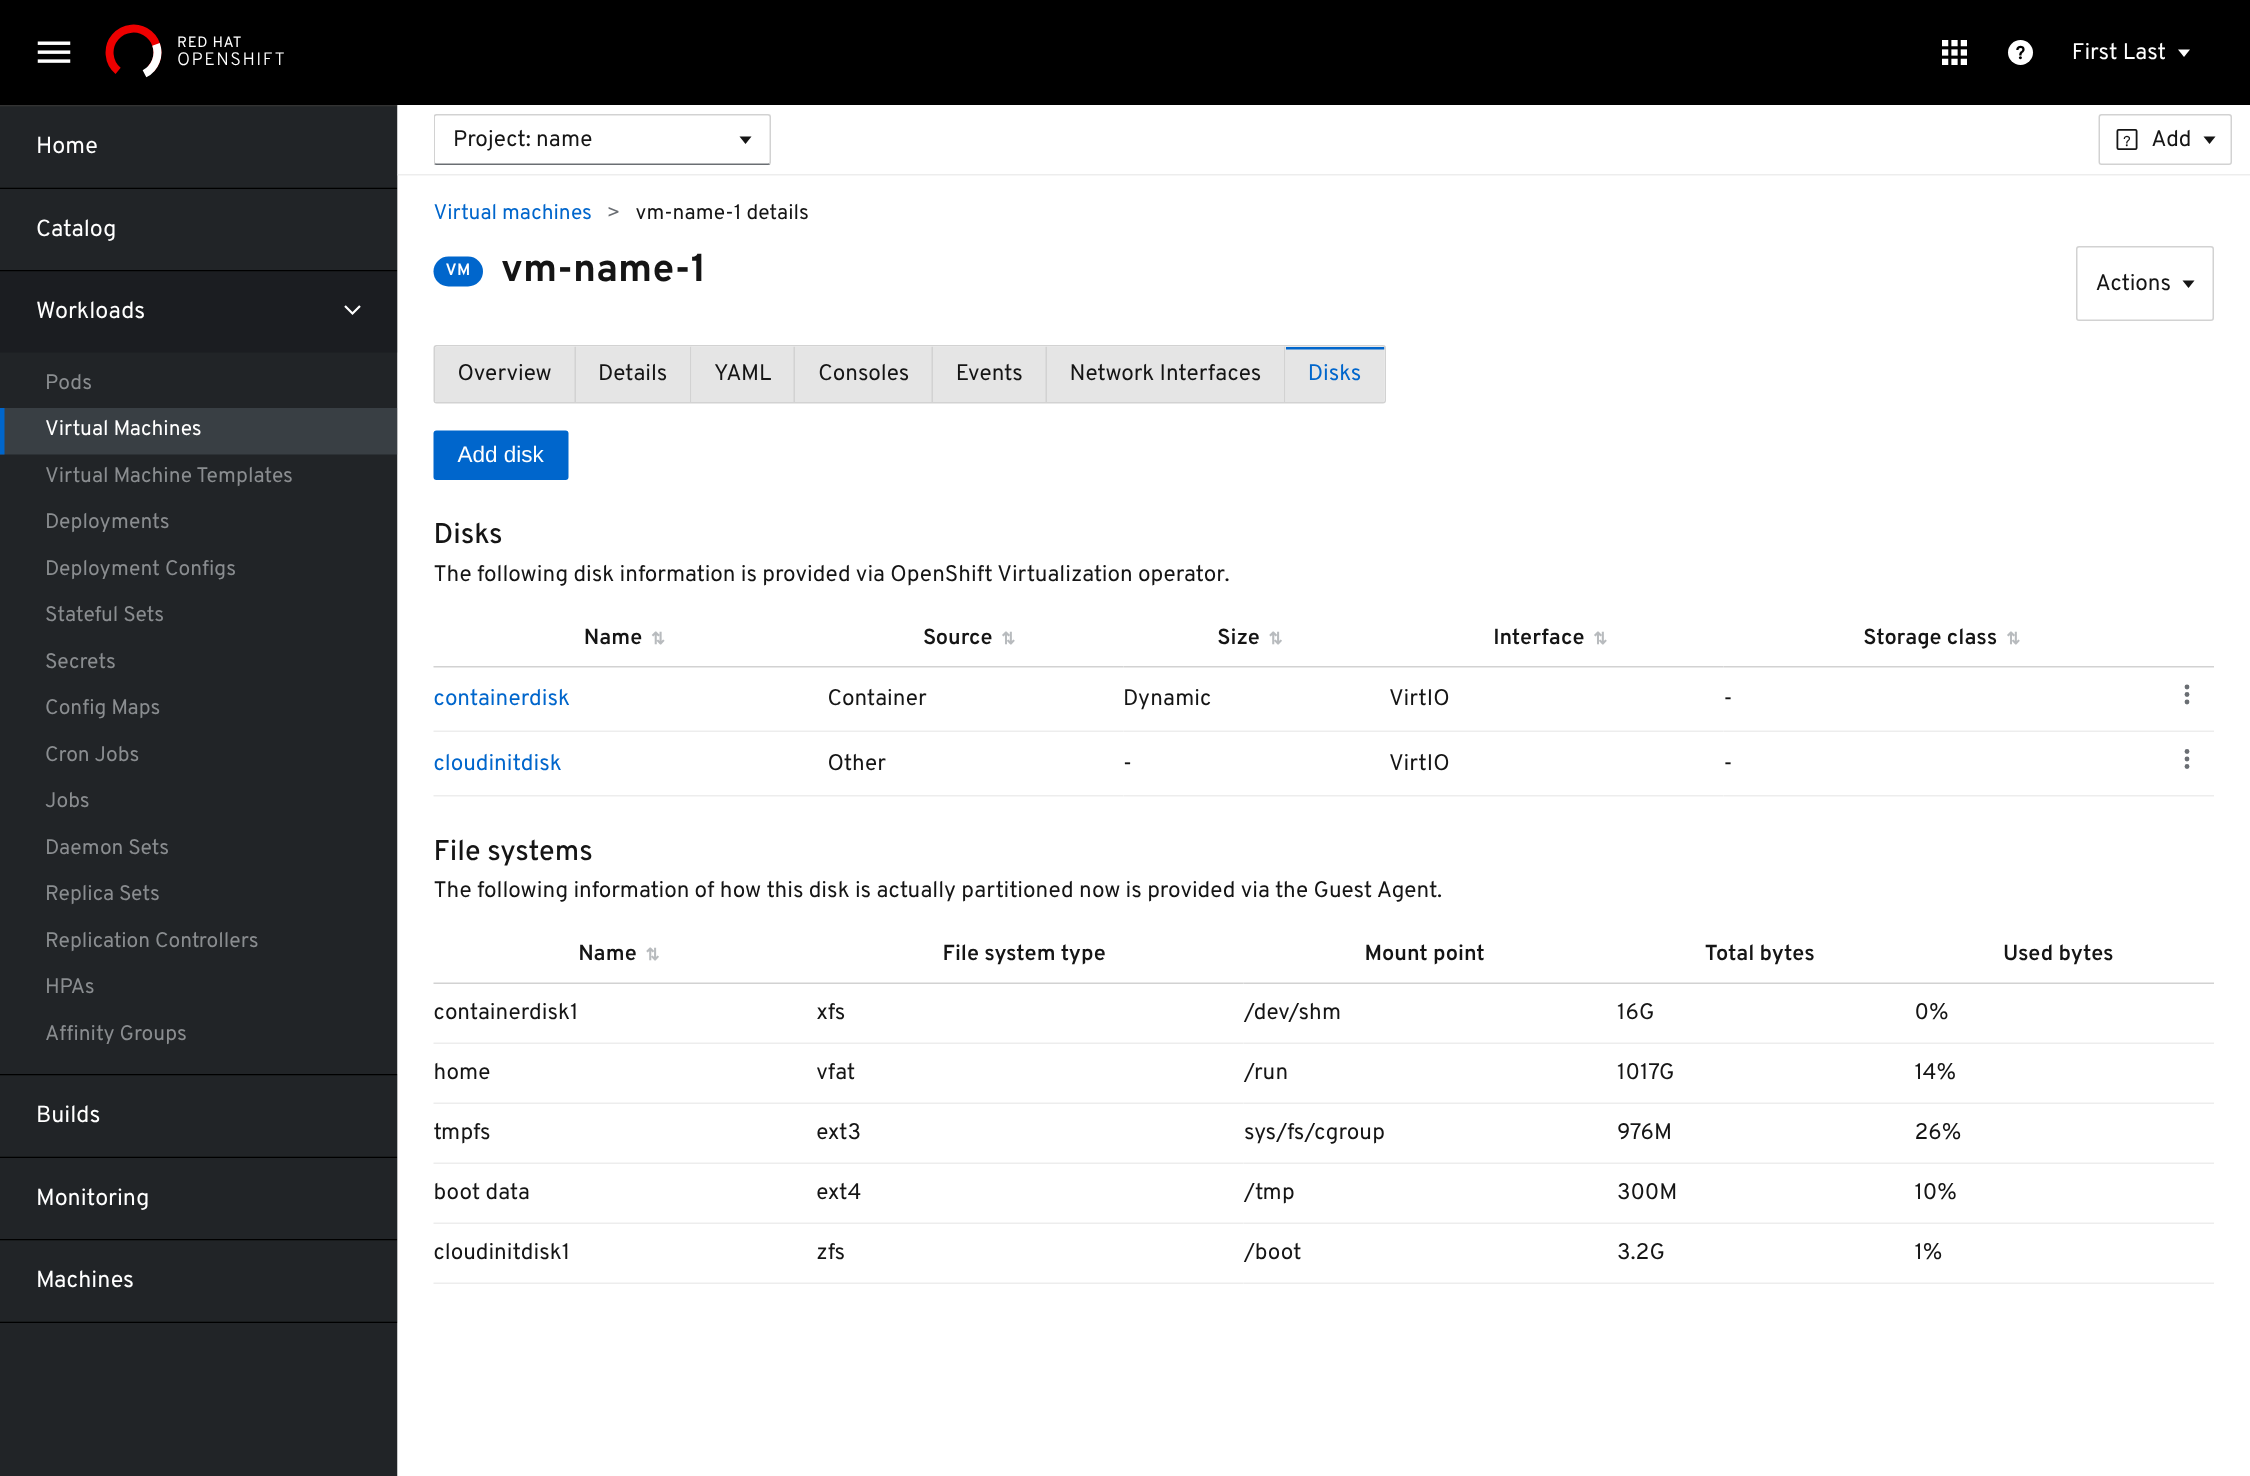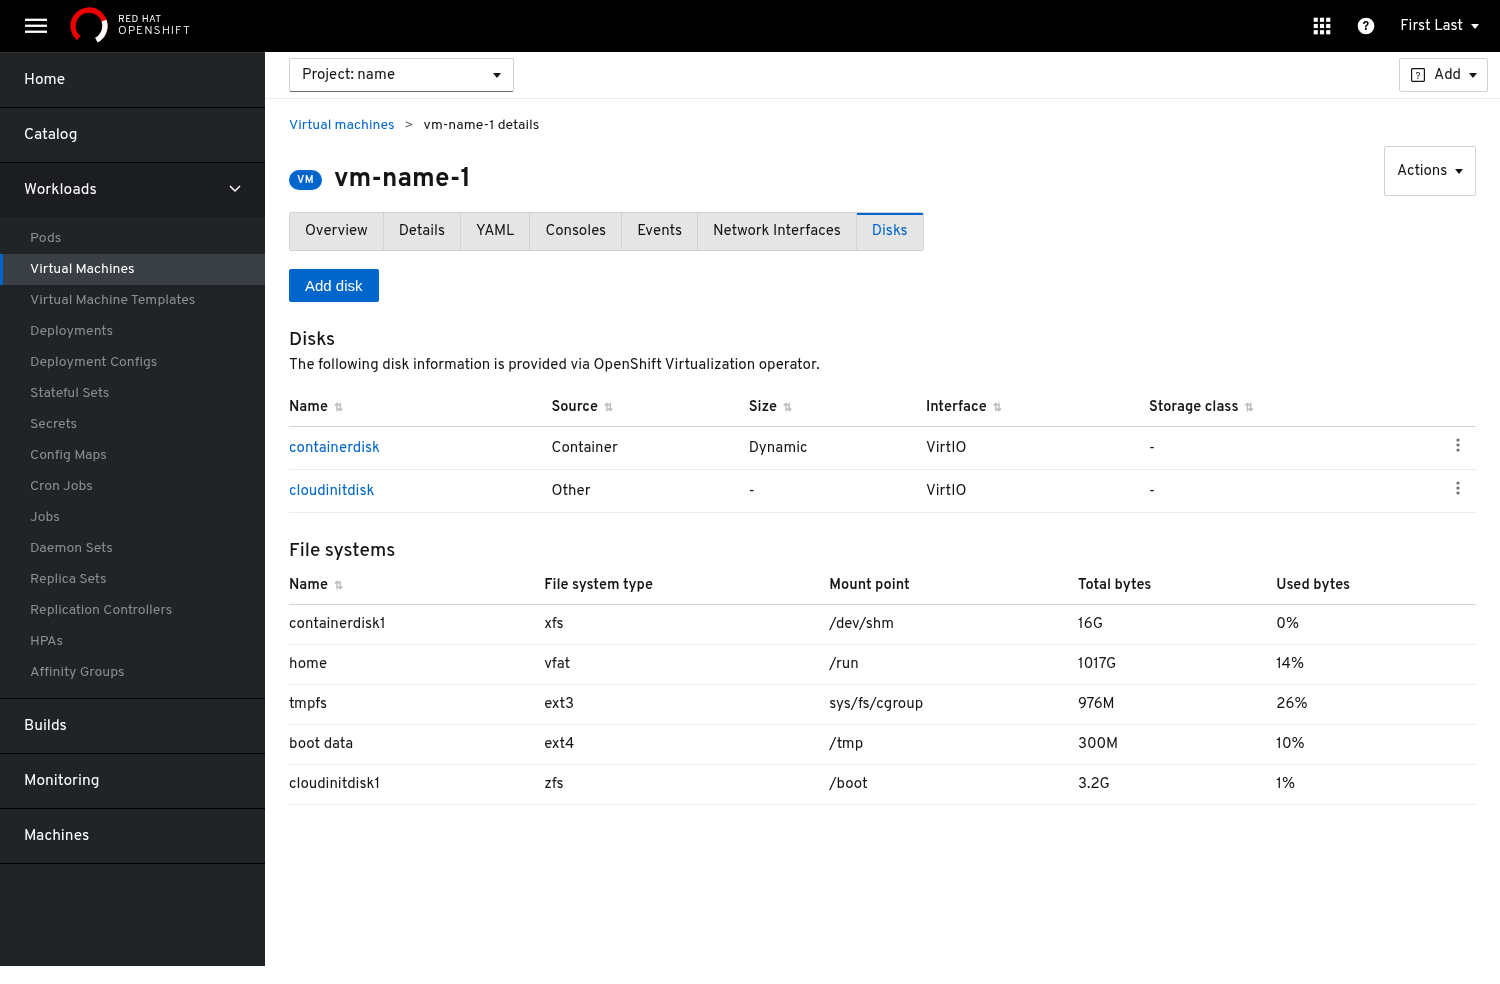--- a/index.html
+++ b/index.html
@@ -17,23 +17,23 @@
   }
   * { box-sizing: border-box; }
   html, body {
     margin: 0; padding: 0; height: 100%; width: 100%;
     font-family: "RedHatText", "Overpass", "Helvetica Neue", Arial, sans-serif;
     font-size: 15px; color: #151515; background: #fff;
   }
   
   .masthead {
     background: var(--black);
-    height: 52px;
+    height: 70px;
     display: flex; align-items: center;
-    padding: 0 21px 0 14px;
+    padding: 0 40px 0 14px;
     color: #fff;
   }
   .hamburger {
     width: 44px; height: 44px; display:flex; align-items:center; justify-content:center;
     cursor:pointer;
   }
   .hamburger svg { width: 22px; height: 22px; fill:#fff; }
   .brand { display:flex; align-items:center; margin-left: 12px; gap:10px; }
   .brand-logo { width:38px; height:38px; }
   .brand-text { line-height:1; }
@@ -91,21 +91,21 @@
     font-size:15px;
   }
   .q-icon { width:16px;height:16px; stroke:#151515; fill:none; stroke-width:1.5;}
   .main { padding: 18px 24px 40px 24px; }
 
   .breadcrumb { font-size:14px; display:flex; align-items:center; gap:10px; margin-bottom:12px;}
   .breadcrumb a { color: var(--blue); text-decoration:none; cursor:pointer;}
   .breadcrumb .sep { color:#6a6e73; }
   .breadcrumb .current { color:#151515; }
 
-  .page-header { display:flex; align-items:flex-end; justify-content:space-between; margin-bottom:12px;}
+  .page-header { display:flex; align-items:flex-start; justify-content:space-between; margin-bottom:12px;}
   .page-title { display:flex; align-items:center; gap:12px; }
   .badge-vm {
     background:#0066cc; color:#fff; font-size:11px; font-weight:600;
     padding:3px 8px; border-radius:12px; letter-spacing:0.5px;
   }
   .page-title h1 { margin:0; font-size:26px; font-weight:700; color:#151515;}
   .actions-btn {
     height:50px; min-width:92px;
     border:1px solid var(--border); border-radius:2px;
     display:flex; align-items:center; justify-content:space-between;
@@ -120,21 +120,21 @@
   .btn-primary {
     background: #0066cc; color:#fff; border:none; border-radius:2px;
     padding:8px 16px; font-size:15px; cursor:pointer;
   }
 
   h2.section { font-size:19px; font-weight:500; margin:26px 0 4px 0;}
   p.desc { margin:4px 0 14px 0; color:#151515; font-size:15px;}
 
   table.data { width:100%; border-collapse:collapse; }
   table.data th {
-    text-align:left; font-size:14.5px; font-weight:600; color:#151515;
+    text-align:center; font-size:14.5px; font-weight:600; color:#151515;
     padding:9px 8px 9px 0; border-bottom:1px solid var(--border);
     white-space:nowrap;
   }
   table.data th .sort { display:inline-block; margin-left:6px; color:#b8bbbe; font-size:11px;}
   table.data td {
     padding:10px 8px 10px 0; border-bottom:1px solid var(--border-light);
     font-size:15px; color:#151515;
   }
   table.data td.link a { color: var(--blue); text-decoration:none; cursor:pointer;}
   .kebab { width:20px; text-align:center; cursor:pointer;}
@@ -328,20 +328,21 @@
                   <circle cx="8" cy="3" r="1.6"></circle>
                   <circle cx="8" cy="8" r="1.6"></circle>
                   <circle cx="8" cy="13" r="1.6"></circle>
                 </svg></td>
             </tr>
           </tbody>
         </table>
 
       
       <h2 class="section">File systems</h2>
+      <p class="desc">The following information of how this disk is actually partitioned now is provided via the Guest Agent.</p>
       <table class="data" id="fs-table">
           <thead>
             <tr>
               <th>Name<span class="sort">⇅</span></th>
               <th>File system type</th>
               <th>Mount point</th>
               <th>Total bytes</th>
               <th>Used bytes</th>
             </tr>
           </thead>

